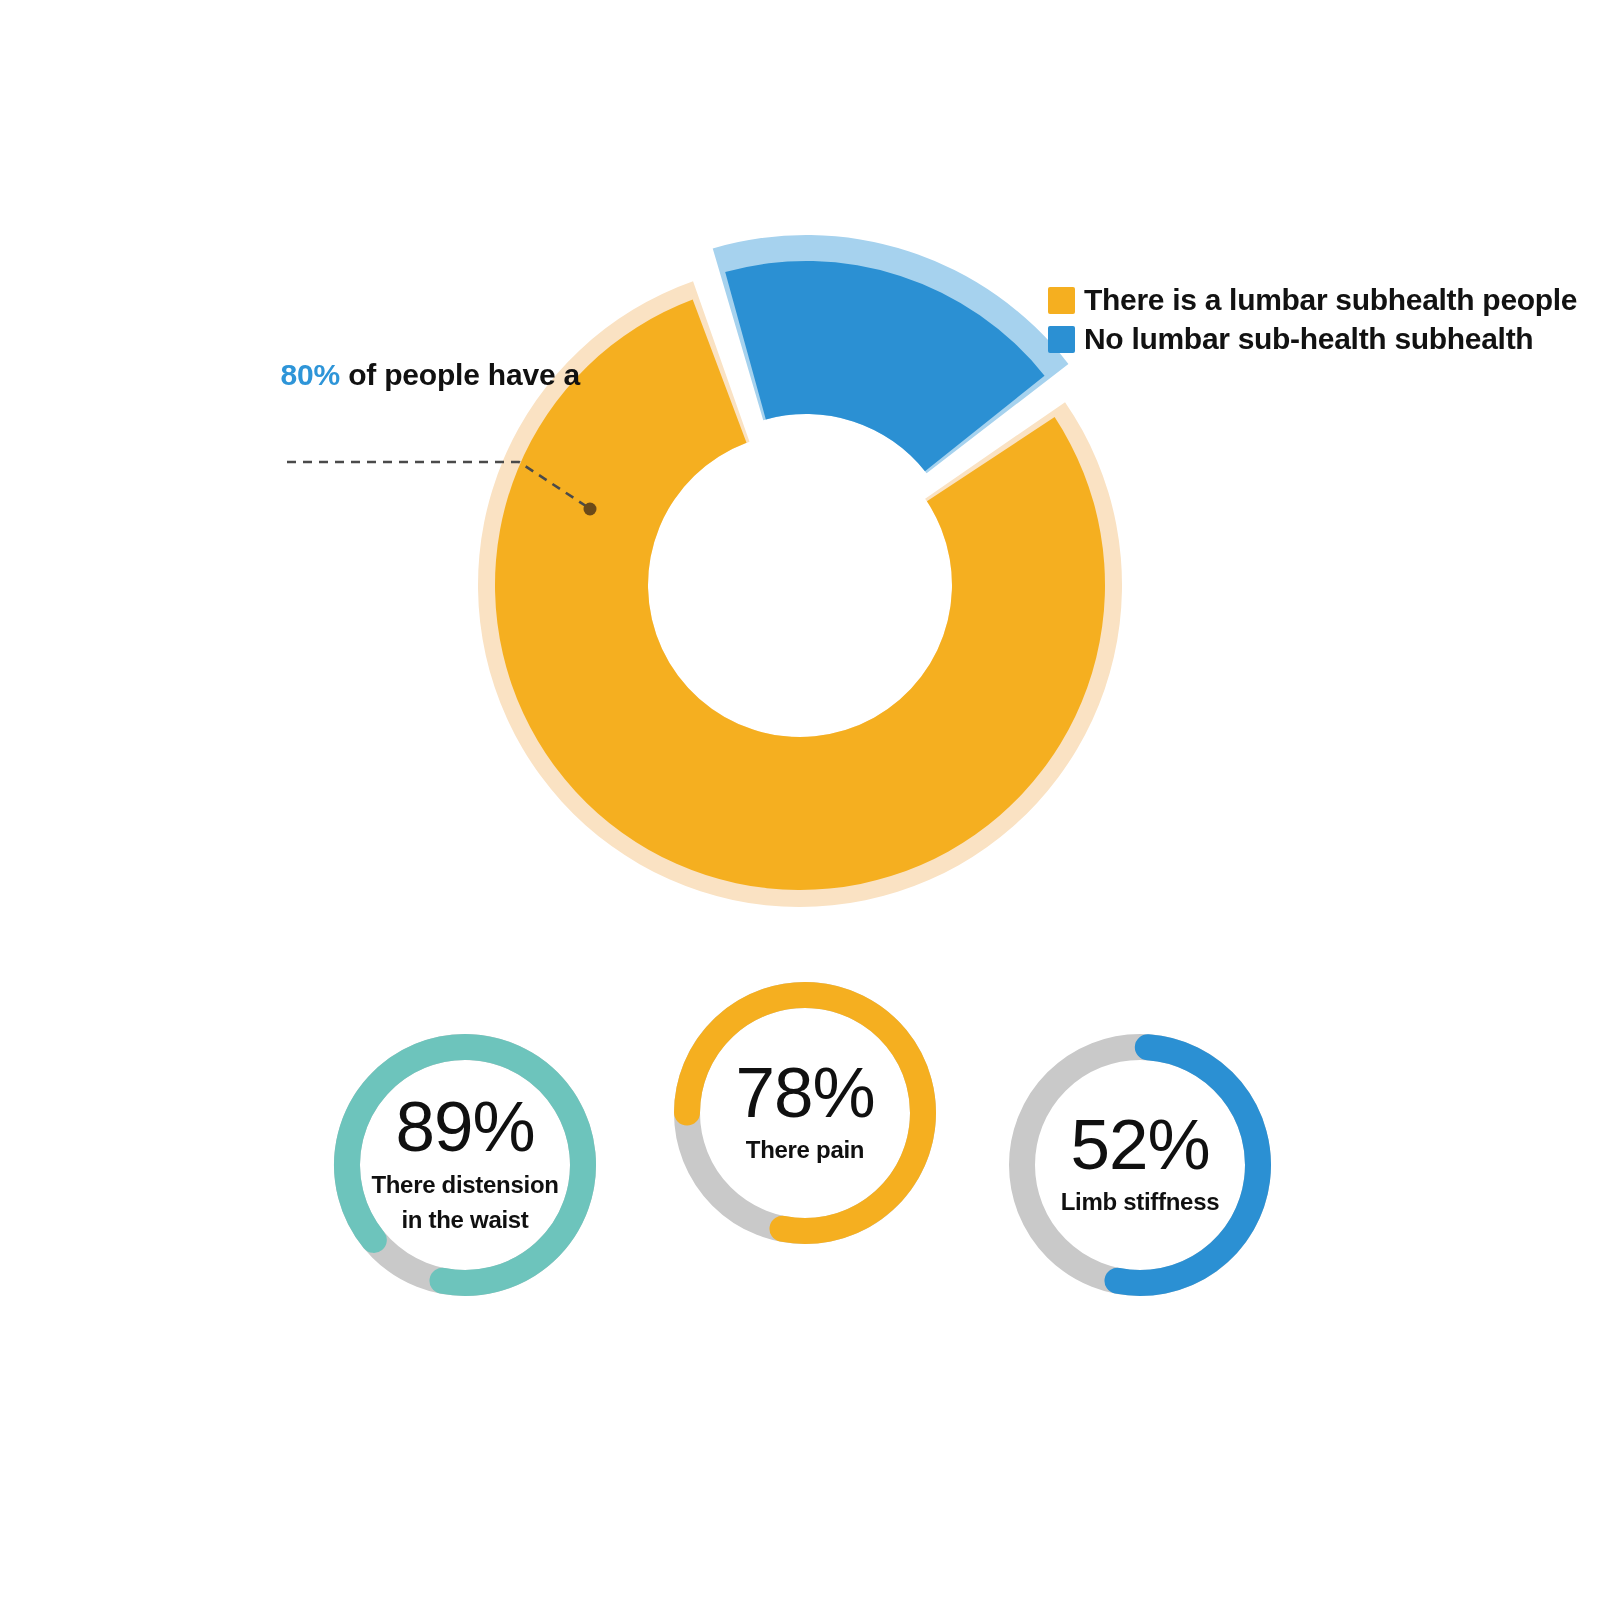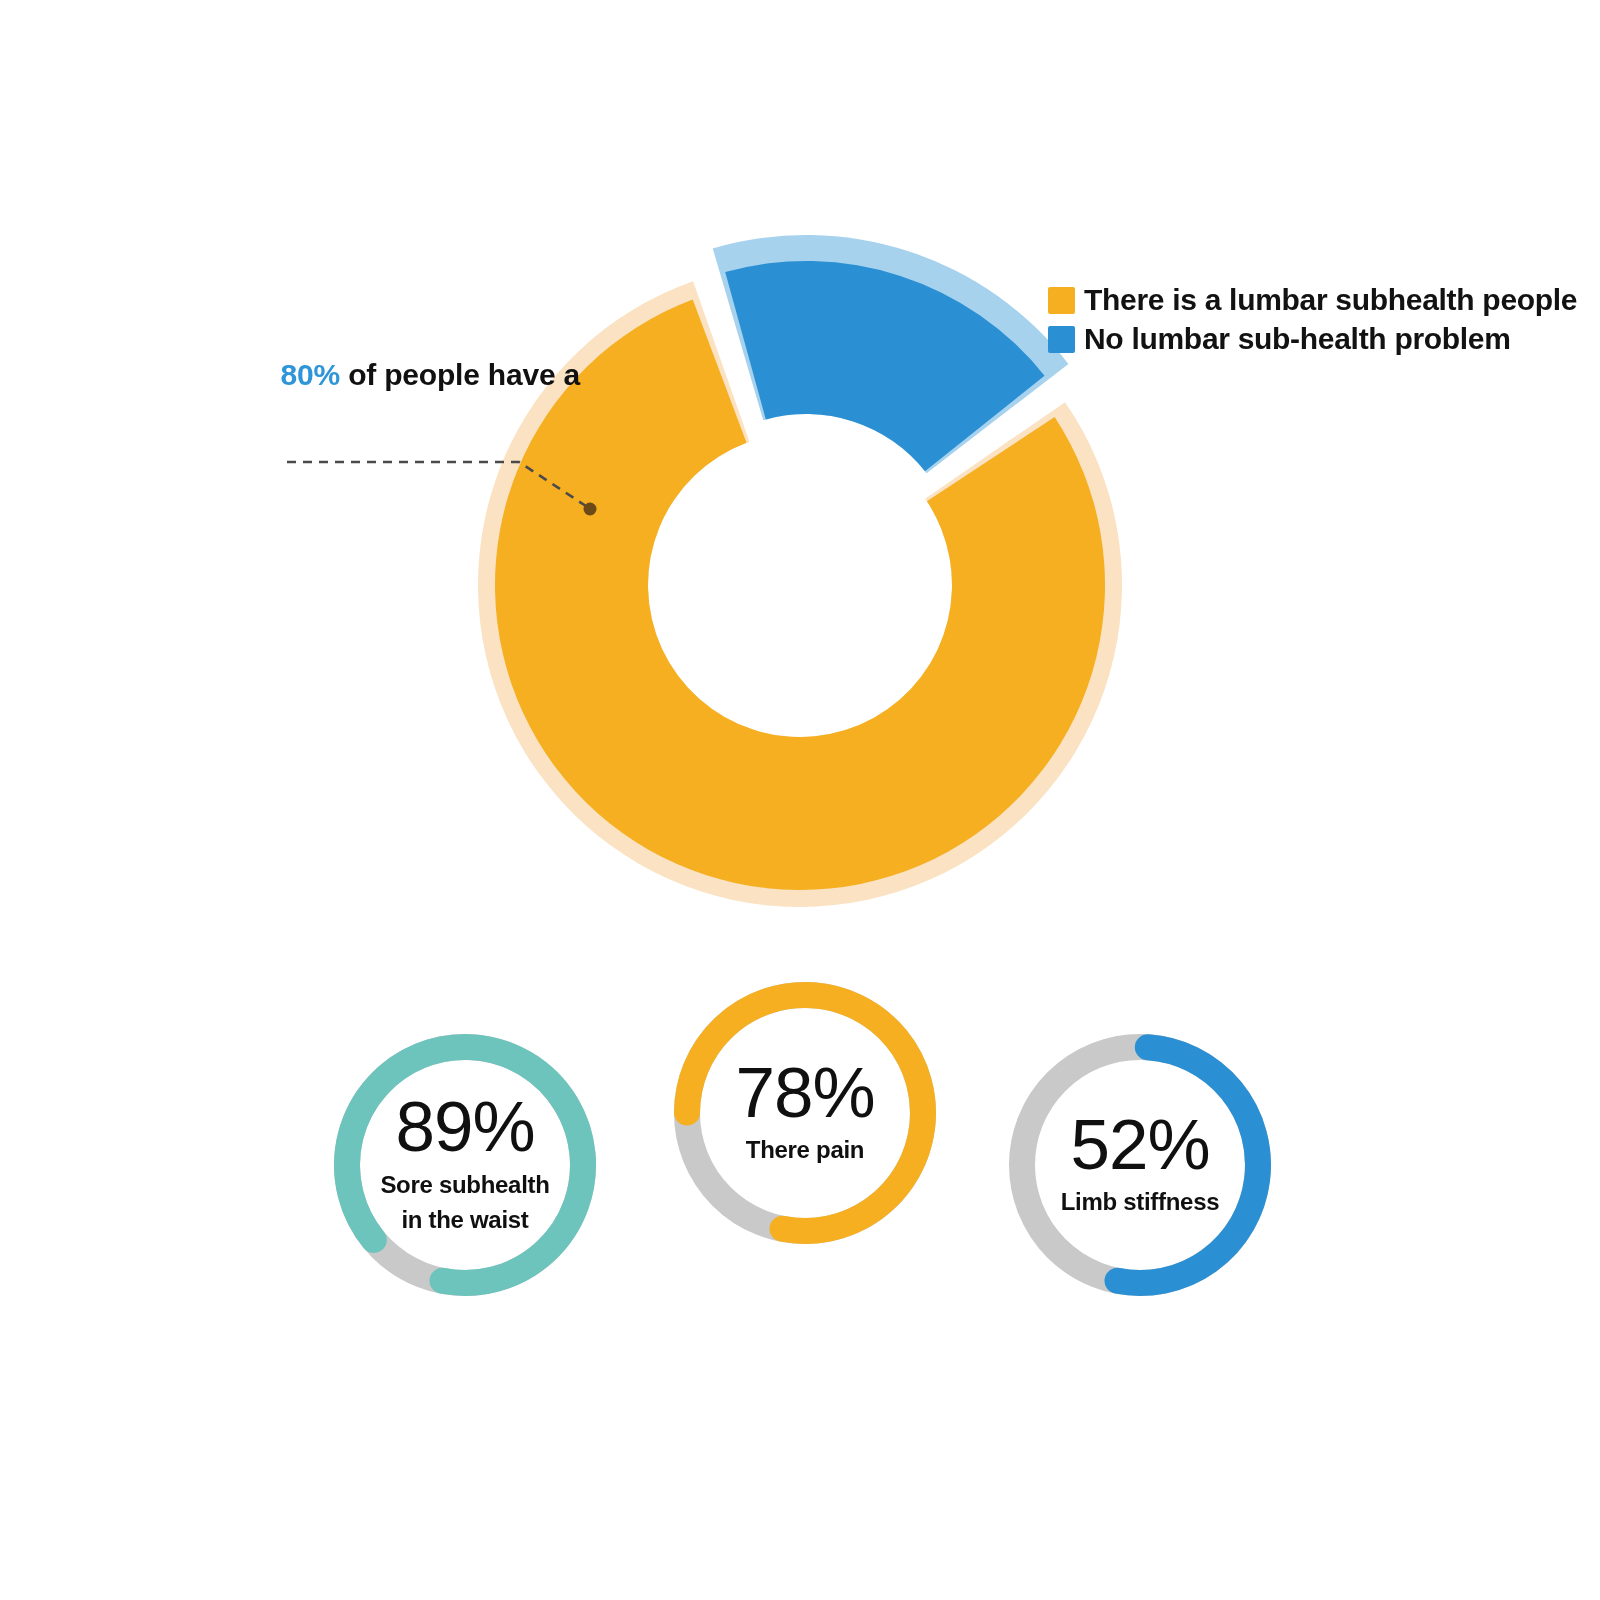--- a/index.html
+++ b/index.html
@@ -143,33 +143,33 @@
     <span class="pct">80%</span><span> of people have a</span>
   </div>
 
   <div id="legend">
     <div class="legend-row">
       <span class="legend-swatch" style="background:#F5AF20"></span>
       <span class="legend-label">There is a lumbar subhealth people</span>
     </div>
     <div class="legend-row">
       <span class="legend-swatch" style="background:#2B90D3"></span>
-      <span class="legend-label">No lumbar sub-health problem</span>
+      <span class="legend-label">No lumbar sub-health subhealth</span>
     </div>
   </div>
 
   <div class="gauge" style="left:330px; top:1030px;">
     <svg viewBox="0 0 270 270">
       <circle cx="135" cy="135" r="118" fill="none" stroke="#C9C9C9" stroke-width="26"></circle>
       <path class="gauge-arc" fill="none" stroke="#6DC4BC" stroke-width="26" stroke-linecap="round" d="M 112.48453854556772 250.83200764682437 A 118 118 0 1 0 43.817438327312516 209.8982005578675"></path>
     </svg>
     <div class="gauge-text">
       <div class="gauge-value">89%</div>
       <div class="gauge-caption">
-        <span>Sore subhealth</span><br>
+        <span>There distension</span><br>
         <span>in the waist</span>
       </div>
     </div>
   </div>
 
   <div class="gauge" style="left:670px; top:978px;">
     <svg viewBox="0 0 270 270">
       <circle cx="135" cy="135" r="118" fill="none" stroke="#C9C9C9" stroke-width="26"></circle>
       <path class="gauge-arc" fill="none" stroke="#F5AF20" stroke-width="26" stroke-linecap="round" d="M 112.48453854556772 250.83200764682437 A 118 118 0 1 0 17.000718896380732 134.5881031330036"></path>
     </svg>

